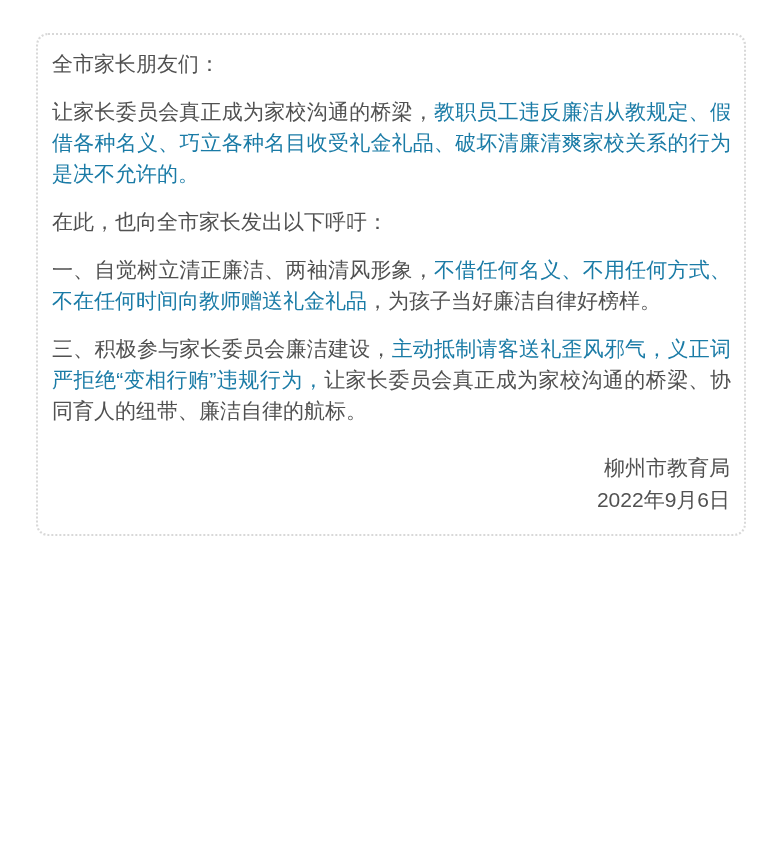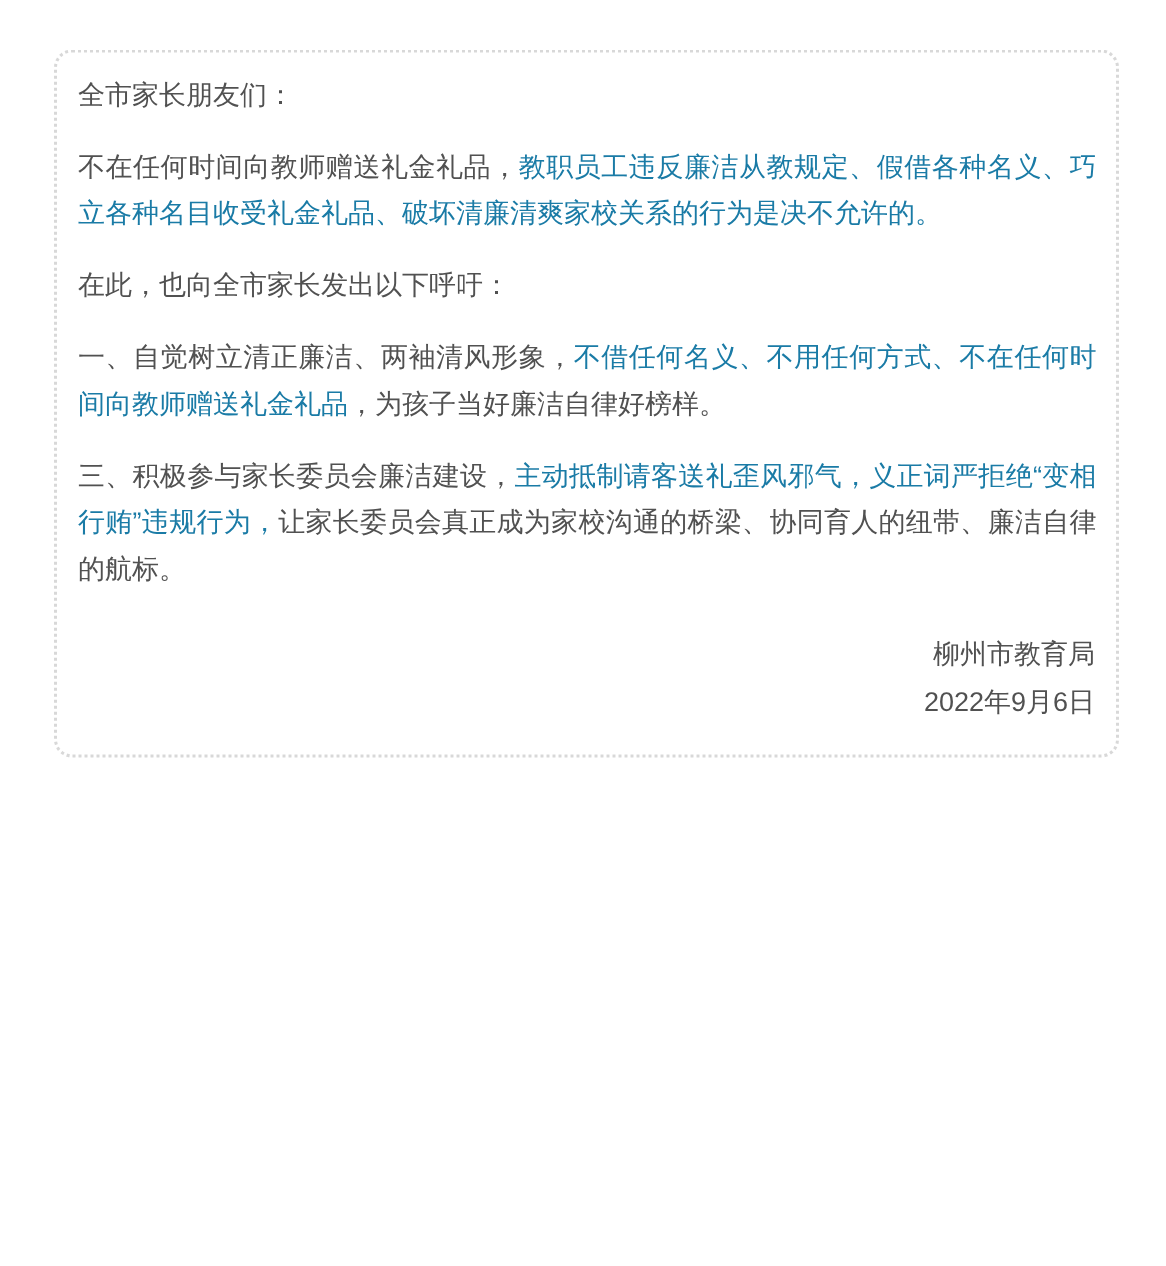--- a/index.html
+++ b/index.html
@@ -23,21 +23,21 @@
   .card{
     box-sizing:border-box;
     margin:33px 31px 0 36px;
     border:2px dotted var(--border-color);
     border-radius:12px;
     padding:13px 13px 18px 14px;
     background:var(--page-bg);
   }
   .letter-body p{
     margin:17px 0;
-    font-size:18px;
+    font-size:21px;
     line-height:31px;
     color:var(--body-color);
     text-align:justify;
   }
   .letter-body p:first-child{
     margin-top:0;
   }
   .letter-body p:last-child{
     margin-bottom:0;
   }
@@ -56,20 +56,20 @@
   .letter-body p.sig-first{
     margin-top:26px;
   }
 </style>
 </head>
 <body>
 
 <div class="card">
   <div class="letter-body">
       <p><span class="normal">全市家长朋友们：</span></p>
-      <p><span class="normal">不在任何时间向教师赠送礼金礼品，</span><span class="accent-bold">教职员工违反廉洁从教规定、假借各种名义、巧立各种名目收受礼金礼品、破坏清廉清爽家校关系的行为是决不允许的。</span></p>
+      <p><span class="normal">让家长委员会真正成为家校沟通的桥梁，</span><span class="accent-bold">教职员工违反廉洁从教规定、假借各种名义、巧立各种名目收受礼金礼品、破坏清廉清爽家校关系的行为是决不允许的。</span></p>
       <p><span class="normal">在此，也向全市家长发出以下呼吁：</span></p>
       <p><span class="normal">一、自觉树立清正廉洁、两袖清风形象，</span><span class="accent-bold">不借任何名义、不用任何方式、不在任何时间向教师赠送礼金礼品</span><span class="normal">，为孩子当好廉洁自律好榜样。</span></p>
       <p><span class="normal">三、积极参与家长委员会廉洁建设，</span><span class="accent-bold">主动抵制请客送礼歪风邪气，义正词严拒绝“变相行贿”违规行为，</span><span class="normal">让家长委员会真正成为家校沟通的桥梁、协同育人的纽带、廉洁自律的航标。</span></p>
       <p class="sig sig-first"><span class="normal">柳州市教育局</span></p>
       <p class="sig"><span class="normal">2022年9月6日</span></p>
     </div>
 </div>
 
 </body></html>

